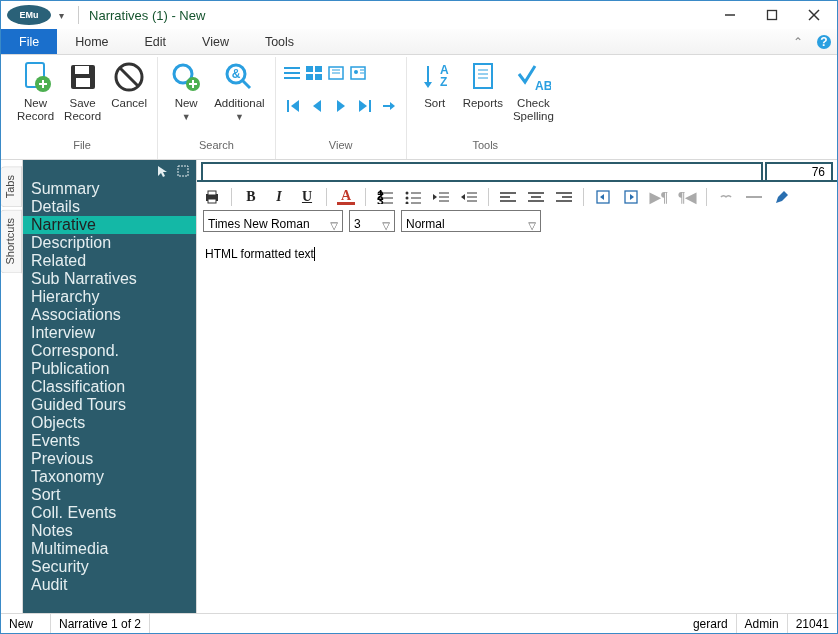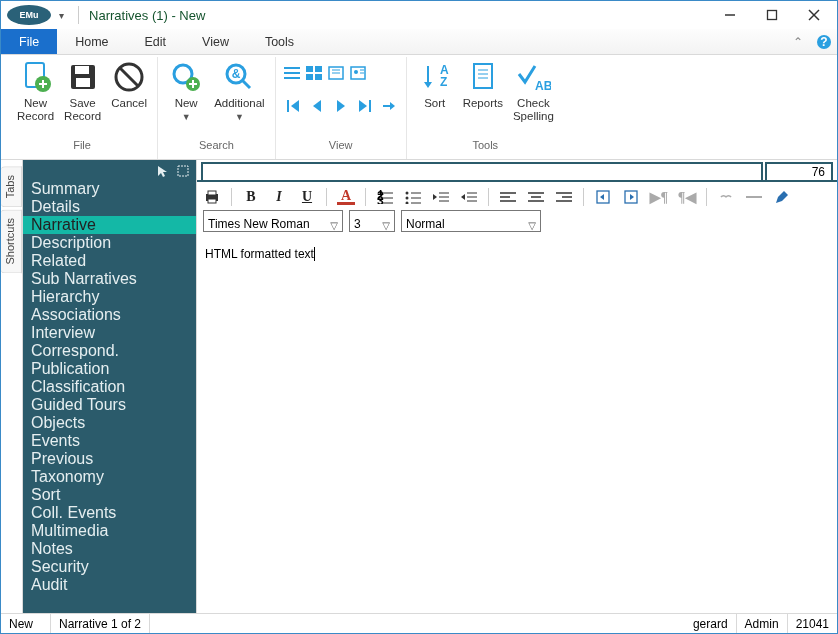--- a/index.html
+++ b/index.html
@@ -309,22 +309,22 @@
         <div class="item">Correspond.</div>
         <div class="item">Publication</div>
         <div class="item">Classification</div>
         <div class="item">Guided Tours</div>
         <div class="item">Objects</div>
         <div class="item">Events</div>
         <div class="item">Previous</div>
         <div class="item">Taxonomy</div>
         <div class="item">Sort</div>
         <div class="item">Coll. Events</div>
+        <div class="item">Notes</div>
         <div class="item">Multimedia</div>
-        <div class="item">Notes</div>
         <div class="item">Security</div>
         <div class="item">Audit</div>
       </div>
   </div>
   <div class="main">
     <div class="rulerbar">
       <div class="field"></div>
       <div class="counter">76</div>
     </div>
     <div class="editor-toolbar">

